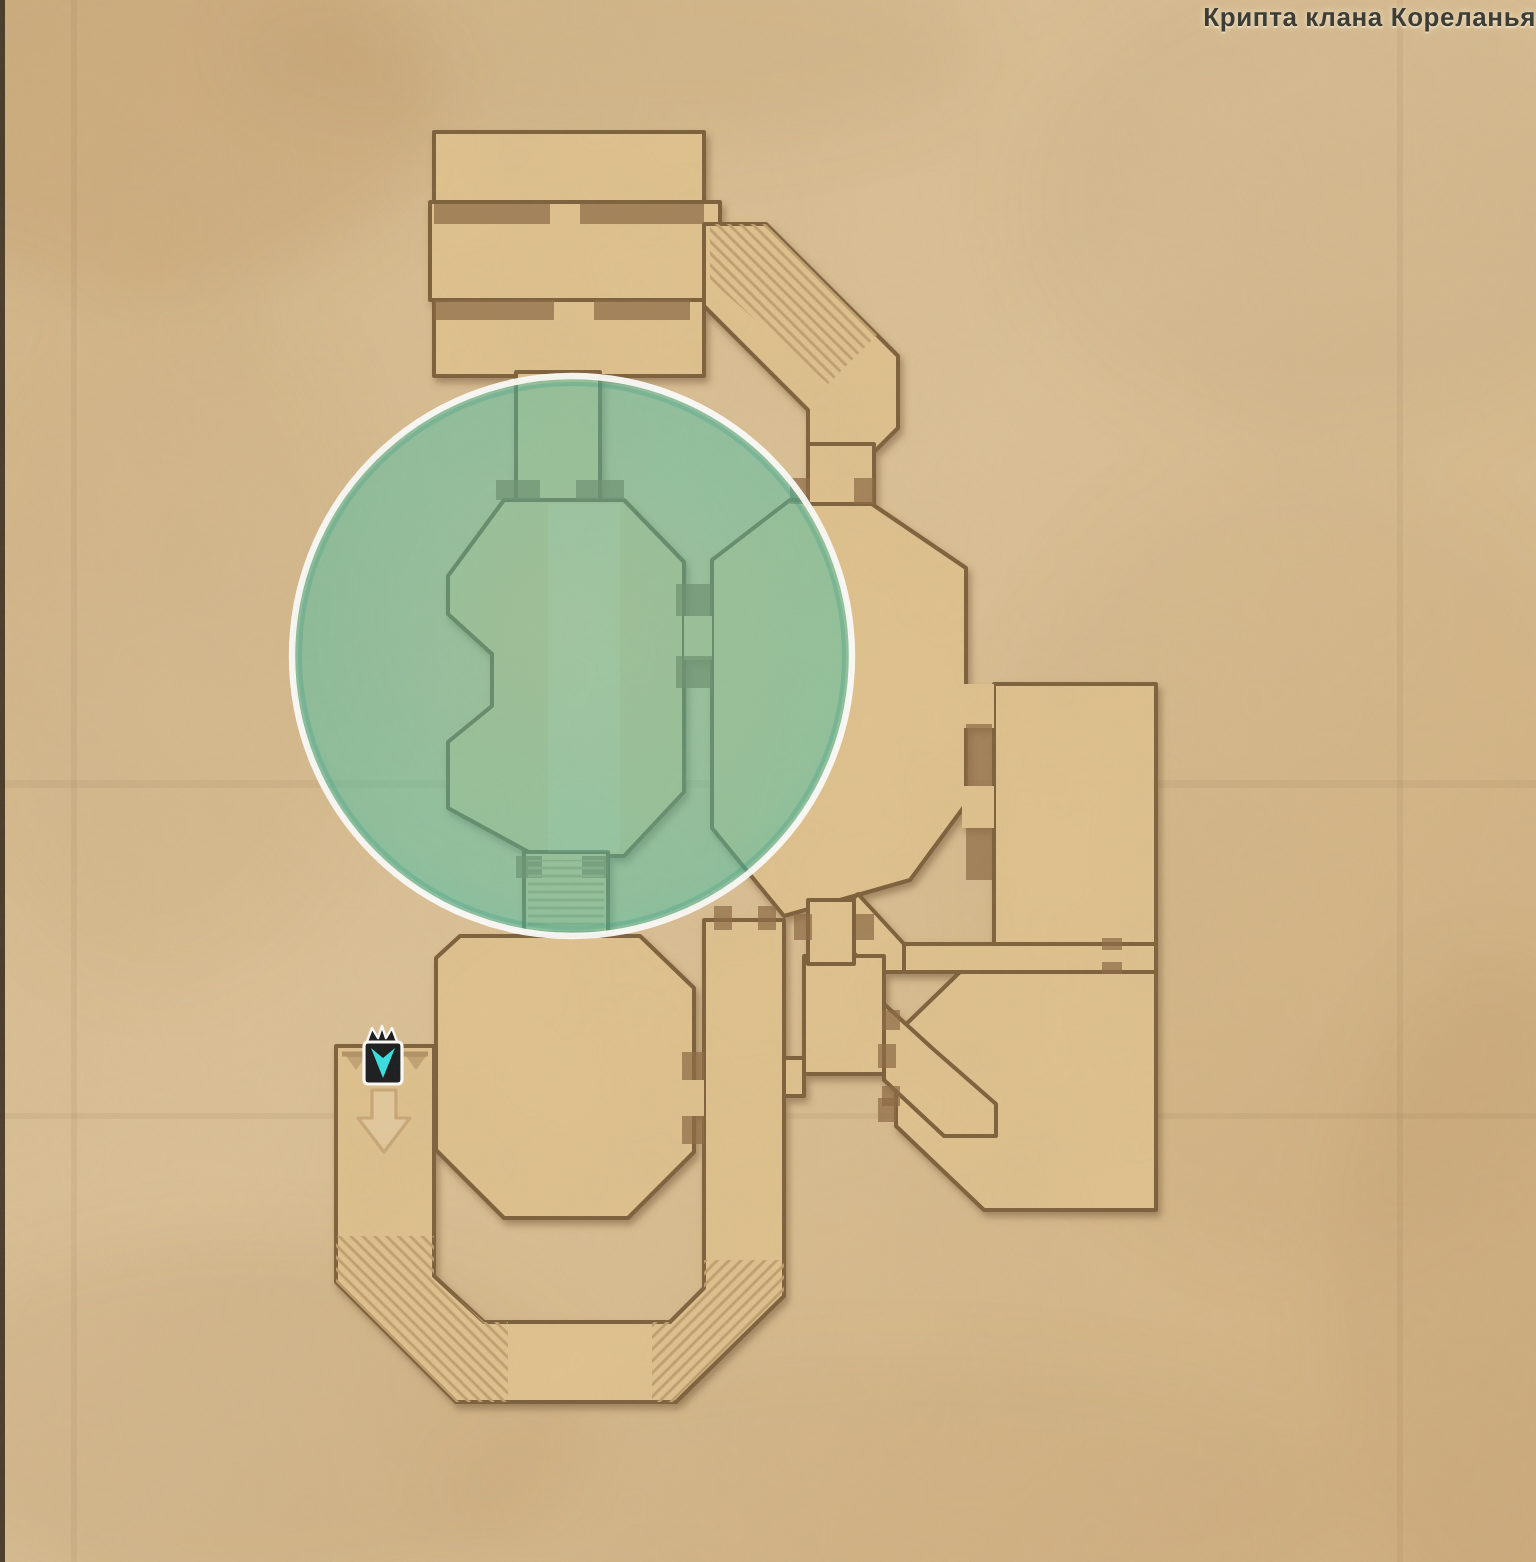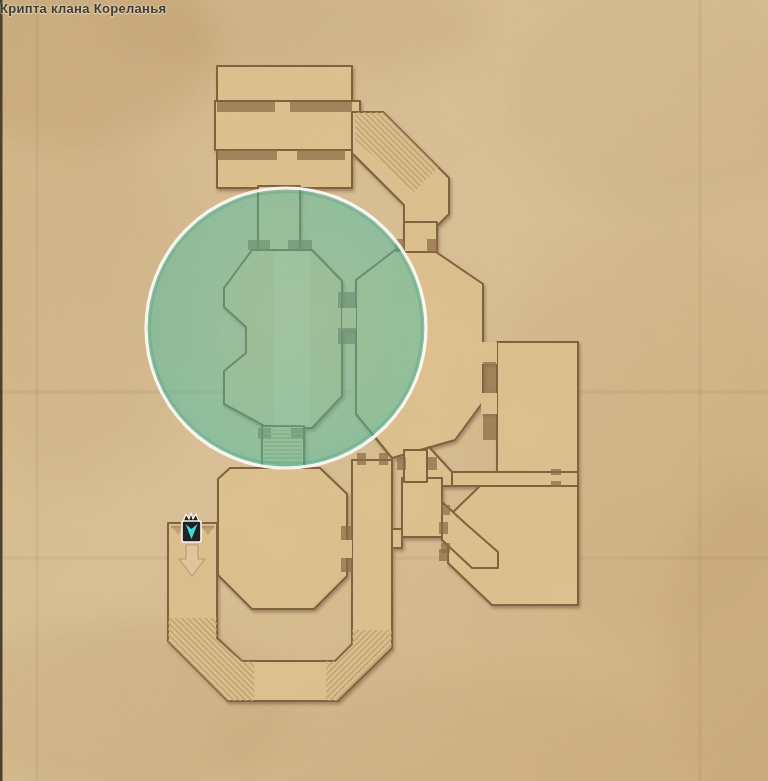--- a/index.html
+++ b/index.html
@@ -7,21 +7,21 @@
     position:relative;width:768px;height:781px;overflow:hidden;
     font-family:"Liberation Sans",sans-serif;
     background:var(--parchment,#d8bc91);
   }
   #map-svg{position:absolute;left:0;top:0;display:block;}
   .room{fill:var(--room,#dfc28f);stroke:var(--outline,#7c5e3b);stroke-width:2;stroke-linejoin:round;}
   .conn{fill:var(--room,#dfc28f);stroke:none;}
   .slot{fill:var(--slot,#8a6a44);opacity:.72;}
   .fold{stroke:rgba(100,75,45,.07);}
   #map-title{
-    position:absolute;top:1px;left:0;width:100%;text-align:left;
+    position:absolute;top:1px;left:0;width:100%;text-align:right;
     font-size:13px;font-weight:bold;letter-spacing:.3px;
     color:var(--title,#3d3d35);
     text-shadow:0 0 3px rgba(245,235,210,.85),0 1px 0 rgba(245,235,210,.5);
     z-index:5;pointer-events:none;
   }
 </style>
 </head>
 <body>
 
 <div id="viewport">

